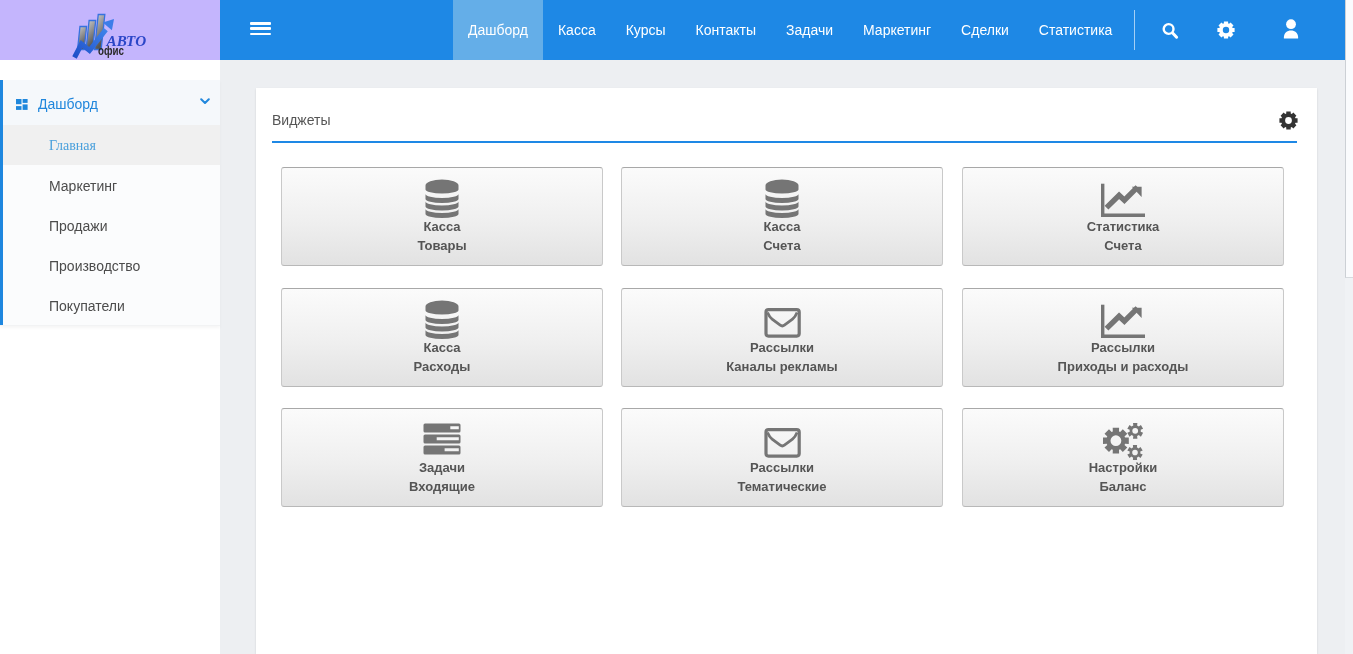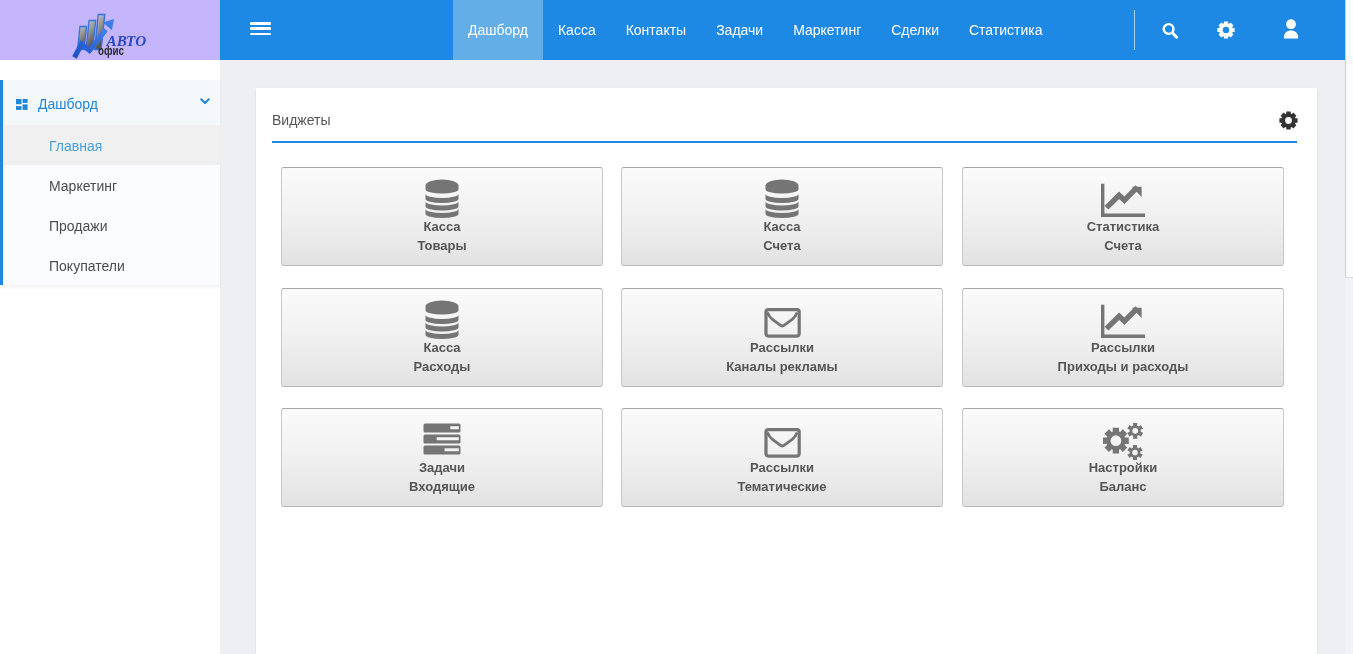--- a/index.html
+++ b/index.html
@@ -21,21 +21,21 @@
   .navico { position:absolute; top:0; }
   
   #sidebar { position:absolute; left:0; top:60px; width:220px; height:594px; background:#fff; }
   #menublock { position:absolute; left:0; top:20px; width:220px; background:#fbfcfd; border-bottom:1px solid #f2f3f4; box-shadow:0 2px 3px rgba(0,0,0,0.04); }
   #blueedge { position:absolute; left:0; top:0; bottom:0; width:3px; background:#1e87df; z-index:3; }
   .mi-main { height:45px; background:#f5f8fb; position:relative; }
   .mi-main .mtxt { position:absolute; left:38px; top:0; line-height:49px; font-size:14px; color:#2187dc; }
   .smi { height:40px; position:relative; }
   .smi .mtxt { position:absolute; left:49px; top:1px; line-height:40px; font-size:14px; color:#4c4c4c; }
   .smi.active { background:#f0f0f0; }
-  .smi.active .mtxt { color:#4aa0dc; }
+  .smi.active .mtxt { color:#4aa0dc;font-family:Liberation Serif, serif; }
   
   #card { position:absolute; left:256px; top:88px; width:1061px; height:566px; background:#fff; box-shadow:0 1px 2px rgba(0,0,0,0.12); }
   #cardtitle { position:absolute; left:16px; top:24px; font-size:14px; color:#555; }
   #cardline { position:absolute; left:16px; top:53px; width:1025px; height:2px; background:#1e88e5; }
   .tile { position:absolute; width:322px; height:99px; border:1px solid #c9c9c9; border-top-color:#a8a8a8; border-bottom-color:#b8b8b8; border-radius:3px;
           background:linear-gradient(180deg,#fbfbfb 0%,#efefef 55%,#e2e2e2 100%);
           display:flex; flex-direction:column; align-items:center; color:#555; font-weight:bold; font-size:13px; }
   .ticon { height:37px; margin-top:12px; display:flex; align-items:center; justify-content:center; }
   .tl { height:19.5px; line-height:19.5px; }
   .c1 { left:25px; } .c2 { left:365px; } .c3 { left:706px; }
@@ -47,20 +47,21 @@
   <div id="mainbg"></div>
   <div id="navbar">
     <div id="burger">
       <div></div>
       <div></div>
       <div></div>
     </div>
     <nav id="topnav">
       <a class="active">Дашборд</a>
       <a>Касса</a>
+      <a>Курсы</a>
       <a>Контакты</a>
       <a>Задачи</a>
       <a>Маркетинг</a>
       <a>Сделки</a>
       <a>Статистика</a>
     </nav>
     <div class="navsep"></div>
     <svg class="navico" style="left:941.5px;top:21.5px" width="18" height="19" viewBox="0 0 18 19">
       <circle cx="6.6" cy="7" r="4.9" fill="none" stroke="#fff" stroke-width="2.4"></circle>
       <line x1="10.6" y1="11" x2="14.6" y2="15.2" stroke="#fff" stroke-width="3" stroke-linecap="round"></line>
@@ -118,20 +119,23 @@
       <div class="smi active">
         <span class="mtxt">Главная</span>
       </div>
       <div class="smi">
         <span class="mtxt">Маркетинг</span>
       </div>
       <div class="smi">
         <span class="mtxt">Продажи</span>
       </div>
       <div class="smi">
+        <span class="mtxt">Производство</span>
+      </div>
+      <div class="smi">
         <span class="mtxt">Покупатели</span>
       </div>
     </div>
   </div>
   <div id="card">
     <div id="cardtitle">Виджеты</div>
     <svg style="position:absolute;left:1023px;top:22.5px" width="19" height="19" viewBox="0 0 18 18">
       <path fill="#333" fill-rule="evenodd" d="M6.9,0.4 L11.1,0.4 L11.1,2.4 L11.6,2.6 L12.1,2.8 L13.6,1.5 L16.5,4.4 L15.2,5.9 L15.4,6.4 L15.6,6.9 L17.6,6.9 L17.6,11.1 L15.6,11.1 L15.4,11.6 L15.2,12.1 L16.5,13.6 L13.6,16.5 L12.1,15.2 L11.6,15.4 L11.1,15.6 L11.1,17.6 L6.9,17.6 L6.9,15.6 L6.4,15.4 L5.9,15.2 L4.4,16.5 L1.5,13.6 L2.8,12.1 L2.6,11.6 L2.4,11.1 L0.4,11.1 L0.4,6.9 L2.4,6.9 L2.6,6.4 L2.8,5.9 L1.5,4.4 L4.4,1.5 L5.9,2.8 L6.4,2.6 L6.9,2.4 Z M12.2,9.0 A3.2,3.2 0 1 0 5.8,9.0 A3.2,3.2 0 1 0 12.2,9.0 Z"></path>
     </svg>
     <div id="cardline"></div>

